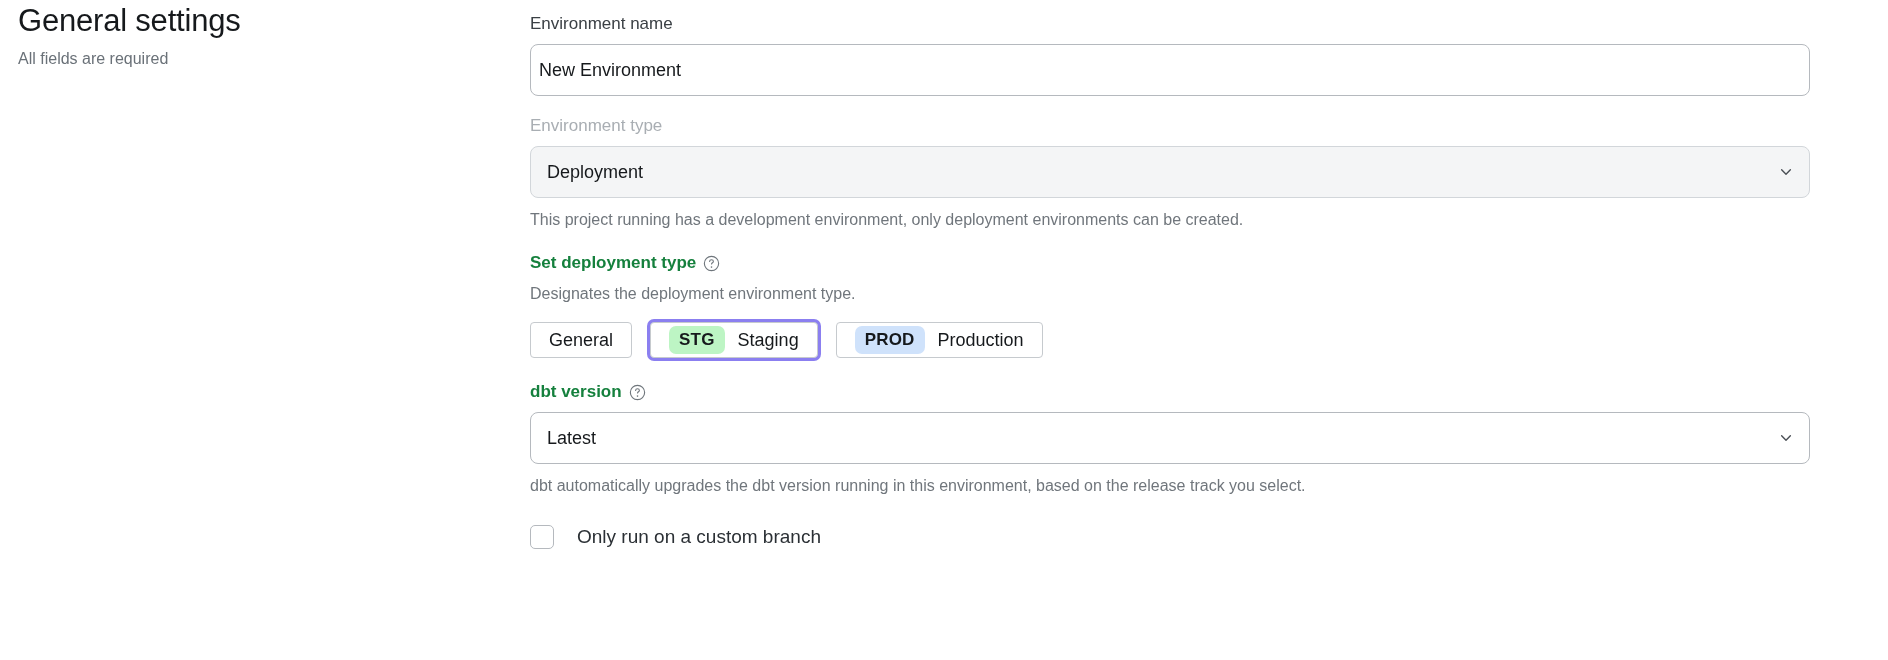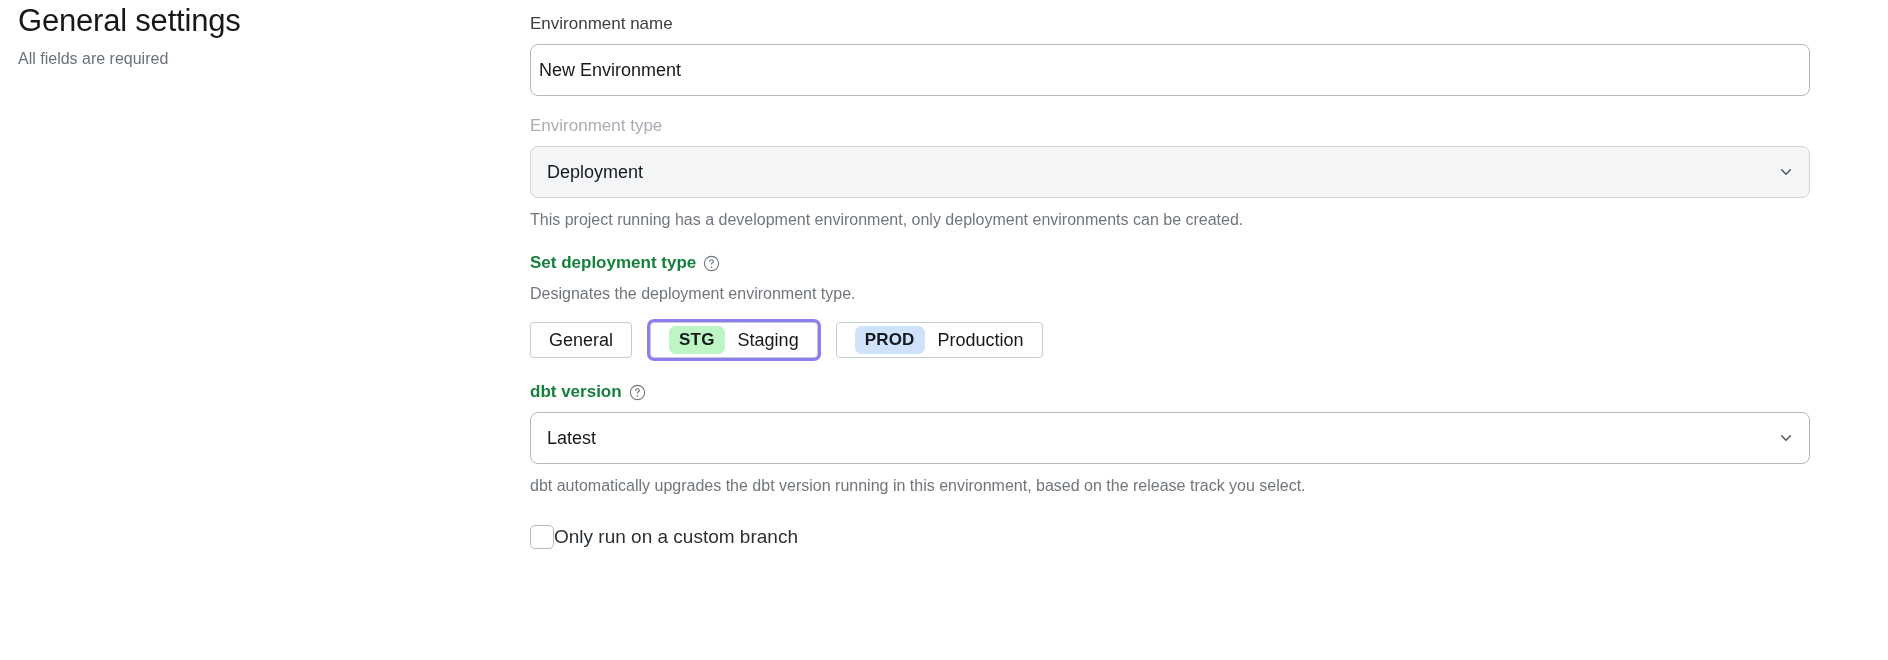--- a/index.html
+++ b/index.html
@@ -168,20 +168,21 @@
     letter-spacing: 0.2px;
     color: #16191c;
   }
   .badge-stg { background: #bdf5c4; }
   .badge-prod { background: #cfe2fb; }
 
   
   .check-row {
     display: flex;
     align-items: center;
+    gap: 23px;
     margin-top: 28px;
   }
   .checkbox {
     width: 24px;
     height: 24px;
     border: 1px solid #b5b9be;
     border-radius: 5px;
     background: #ffffff;
     flex: 0 0 auto;
     cursor: pointer;

